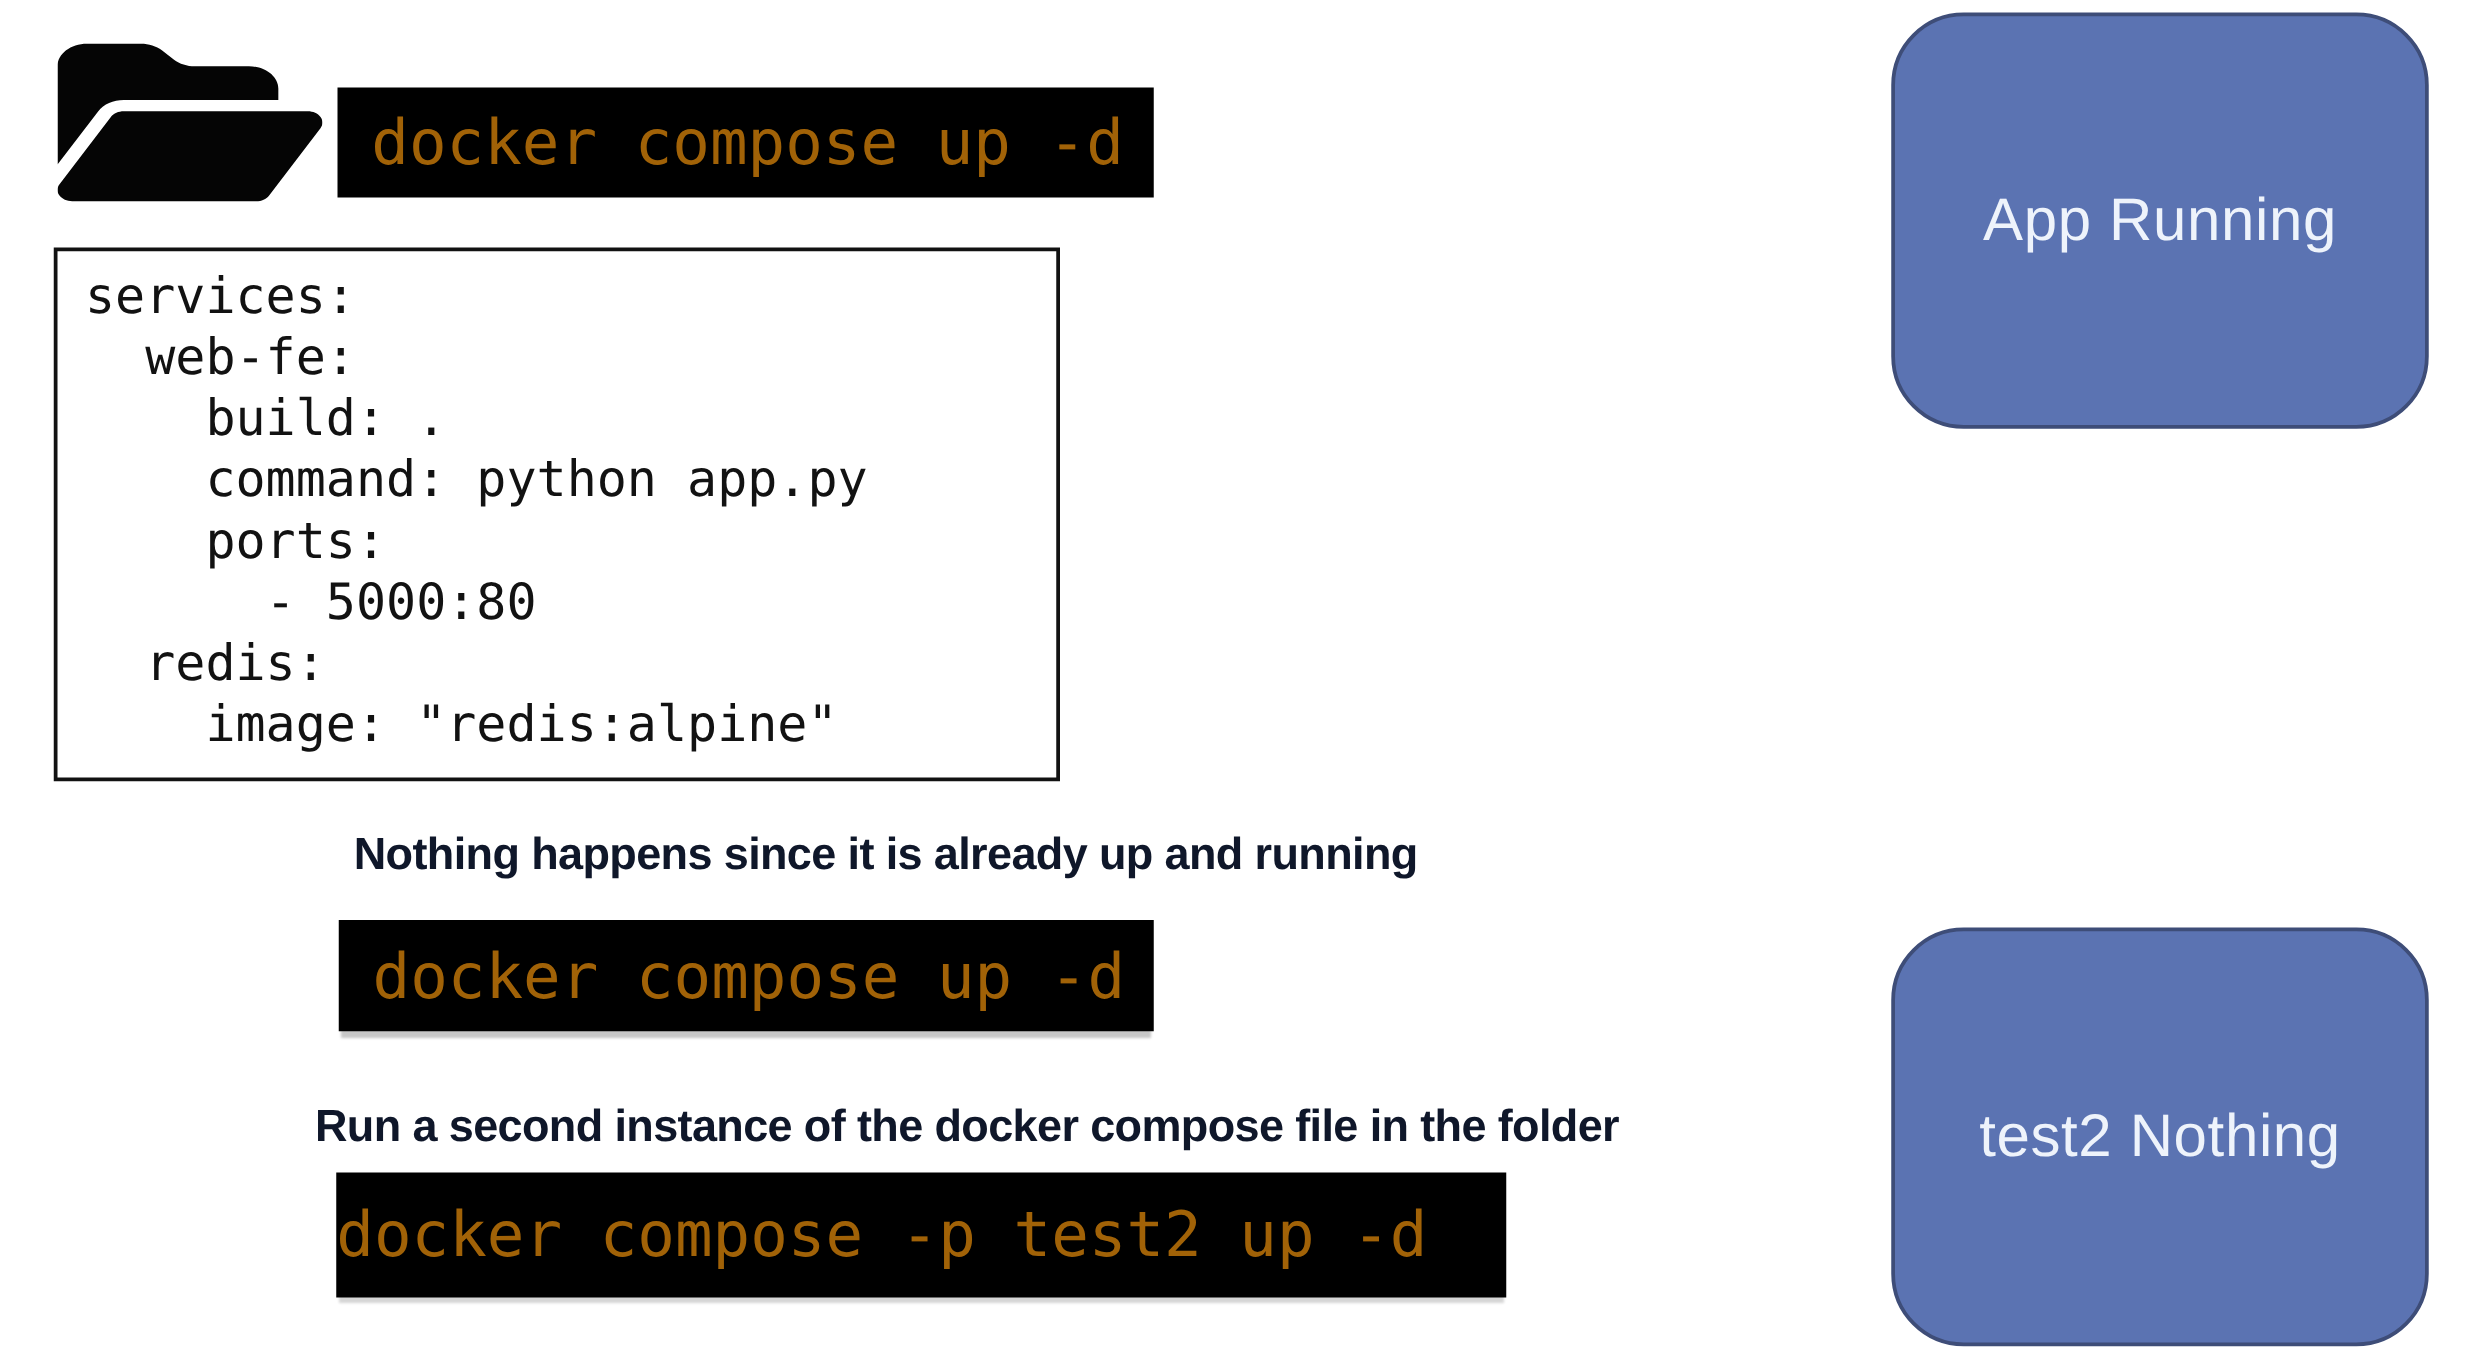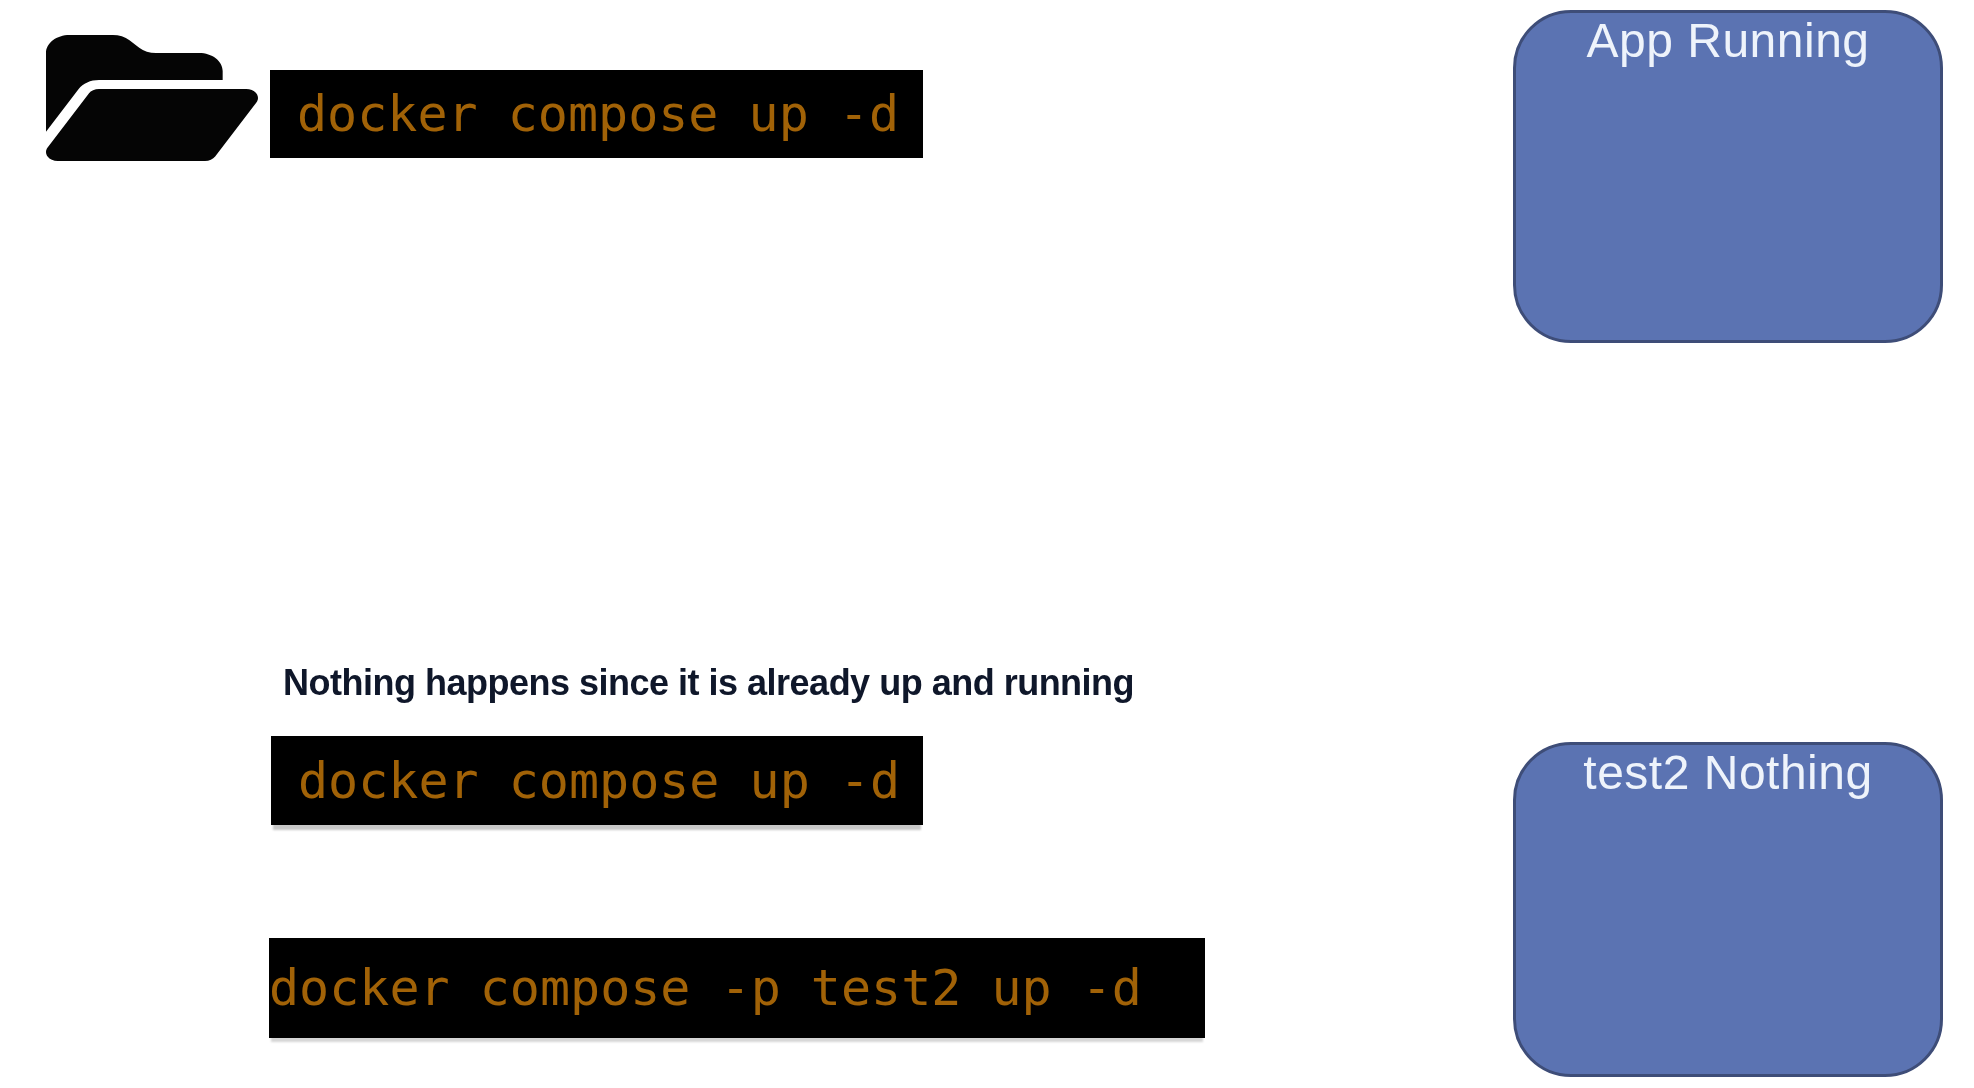--- a/index.html
+++ b/index.html
@@ -59,21 +59,21 @@
   #note-1{left:283px;top:662px;}
   #note-2{left:252px;top:880px;}
 
   
   .state-box{
     width:430px;
     background:#5B73B2;
     border:3px solid #3E4D78;
     border-radius:58px;
     box-sizing:border-box;
-    display:flex;justify-content:center;
+    display:flex;align-items:center;justify-content:center;
     color:#EEF3FB;
     font-size:48px;
     letter-spacing:0.5px;
   }
   #state-box-app{left:1513px;top:10px;height:333px;}
   #state-box-test2{left:1513px;top:742px;height:335px;}
 </style>
 </head>
 <body>
 
@@ -82,27 +82,38 @@
   <div class="abs" id="folder-icon">
     <svg width="212" height="144" viewBox="0 0 576 512" preserveAspectRatio="none" aria-hidden="true">
       <path fill="#050505" d="M88.7 223.8L0 375.8V96C0 60.7 28.7 32 64 32H181.5c17 0 33.3 6.7 45.3 18.7l26.5 26.5c12 12 28.3 18.7 45.3 18.7H416c35.3 0 64 28.7 64 64v32H144c-22.8 0-43.8 12.1-55.3 31.8zm27.6 16.1C122.1 230 132.6 224 144 224H544c11.5 0 22 6.1 27.7 16.1s5.7 22.2-.1 32.1l-112 192C453.9 474 443.4 480 432 480H32c-11.5 0-22-6.1-27.7-16.1s-5.7-22.2 .1-32.1l112-192z"></path>
     </svg>
   </div>
 
   <div class="abs cmd-box" id="cmd-box-1">
     <span>docker compose up -d</span>
   </div>
 
+  <div class="abs" id="compose-file-box">
+    <pre>services:
+  web-fe:
+    build: .
+    command: python app.py
+    ports:
+      - 5000:80
+  redis:
+    image: "redis:alpine"</pre>
+  </div>
 
   <div class="abs note" id="note-1">Nothing happens since it is already up and running</div>
 
   <div class="abs cmd-box" id="cmd-box-2">
     <span>docker compose up -d</span>
   </div>
 
+  <div class="abs note" id="note-2">Run a second instance of the docker compose file in the folder</div>
 
   <div class="abs cmd-box" id="cmd-box-3">
     <span>docker compose -p test2 up -d</span>
   </div>
 
   <div class="abs state-box" id="state-box-app">
     <span>App Running</span>
   </div>
 
   <div class="abs state-box" id="state-box-test2">

